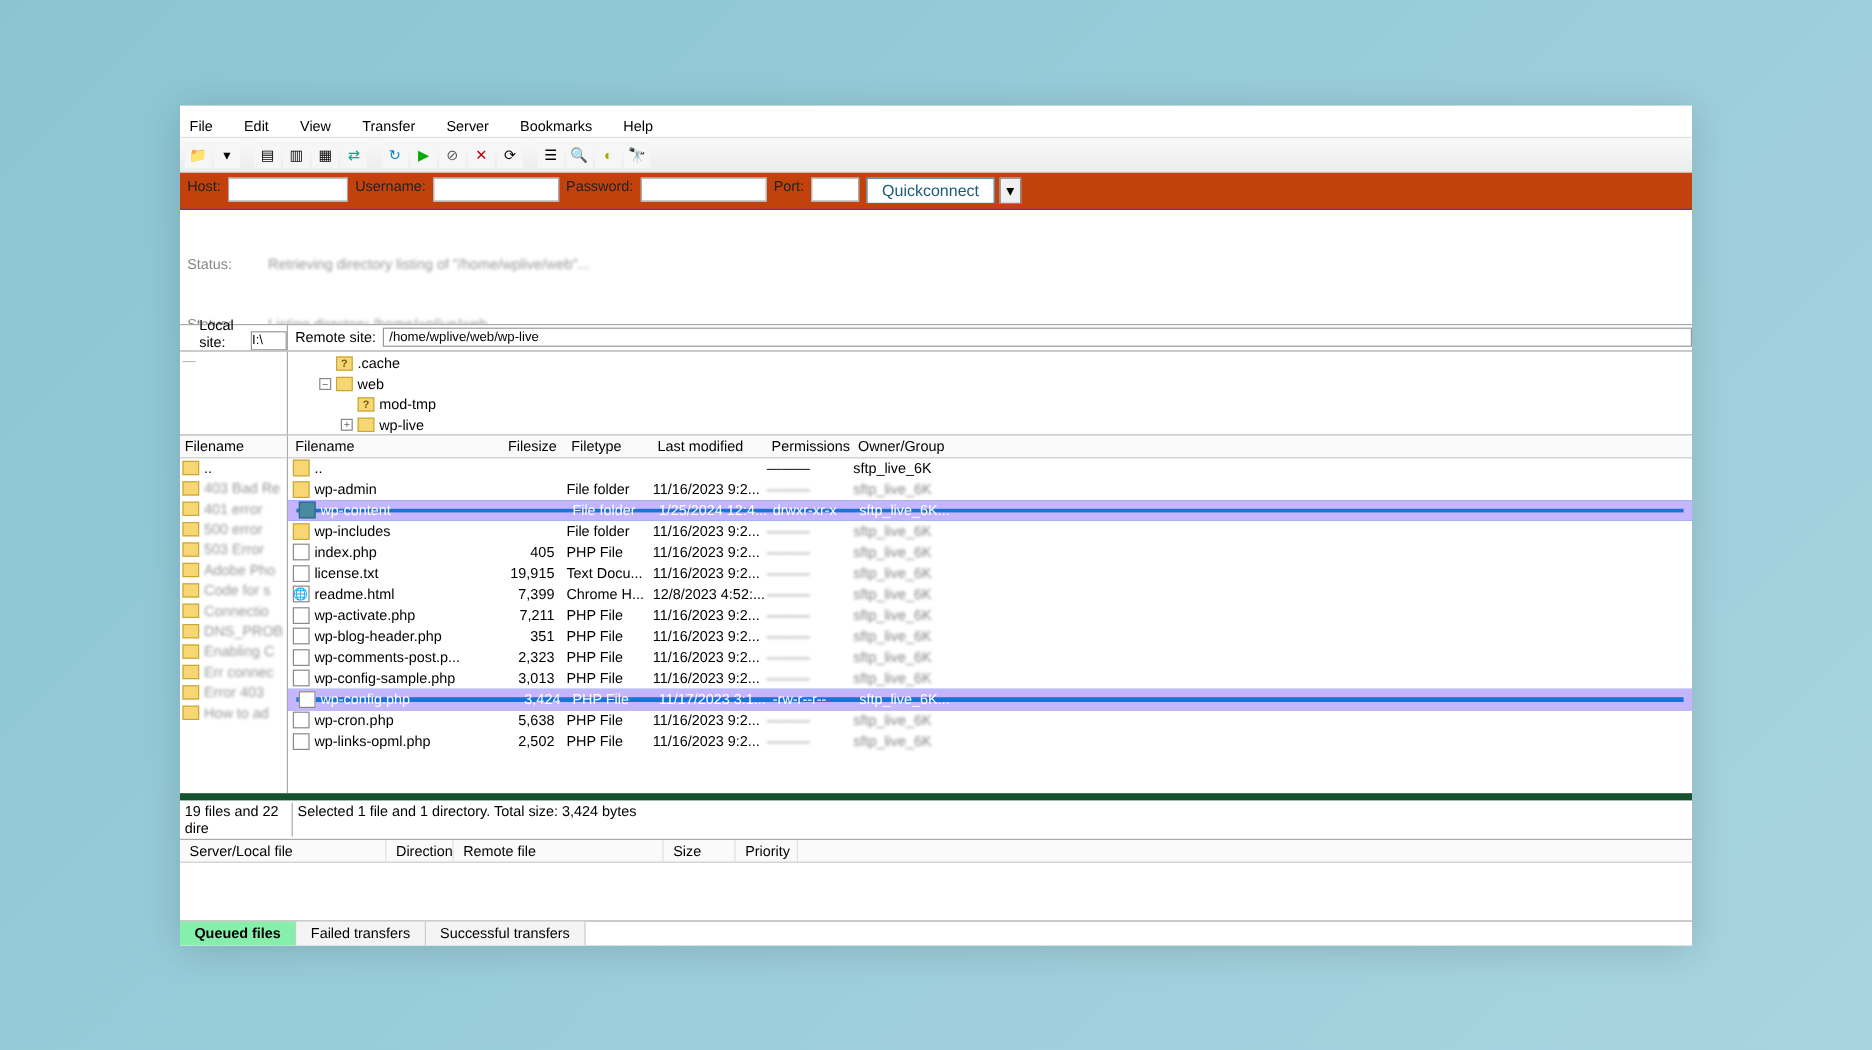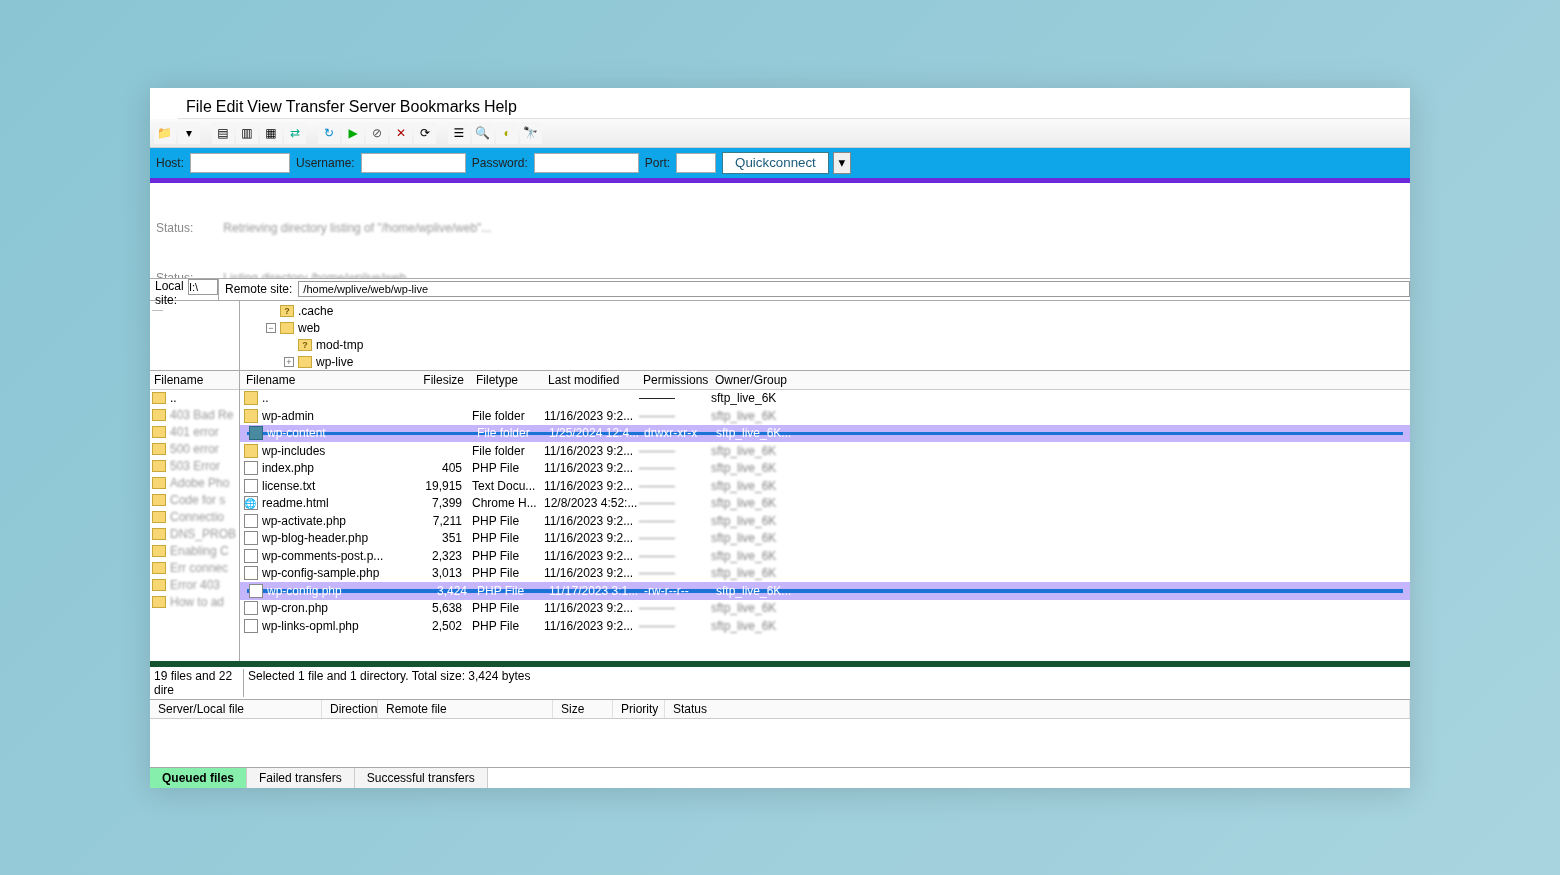--- a/index.html
+++ b/index.html
@@ -15,45 +15,44 @@
     width: 1260px;
     height: 700px;
     box-shadow: 0 4px 30px rgba(0,0,0,0.15);
     display: flex;
     flex-direction: column;
     position: relative;
     overflow: hidden;
   }
   .title-bar { height: 8px; font-size: 11px; color:#999; padding-left:8px; overflow:hidden; }
   .menu-bar {
-    display: flex; gap: 4px; padding: 2px 8px;
+    display: flex; gap: 26px; padding: 2px 8px;
     border-bottom: 1px solid #e0e0e0;
-    font-size: 16px;
-    margin-left: 28px;
+    font-size: 12px;
   }
   .menu-bar span { cursor: default; }
   .toolbar {
     display: flex; align-items: center; gap: 2px;
     padding: 3px 4px;
     background: linear-gradient(#fafafa,#ececec);
     border-bottom: 1px solid #d0d0d0;
   }
   .tb-btn {
     width: 22px; height: 22px;
     display:flex;align-items:center;justify-content:center;
     border: 1px solid transparent;
     background:#f6f6f6;
     font-size: 12px;
   }
   .tb-sep { width:8px; }
   .quickconnect-bar {
-    display: flex; align-items: center; gap: 6px;
+    display: flex; align-items: flex-start; gap: 6px;
     padding: 4px 6px;
-    background: #0ea5e9;
-    border-bottom: 5px solid #6d28d9;
+    background: #c2410c;
+    border-bottom: 1px solid #6d28d9;
     font-size: 12px;
   }
   .qc-label { color:#222; }
   .qc-input { border:1px solid #aaa; height:20px; padding:0 4px; }
   .qc-host{width:100px} .qc-user{width:105px} .qc-pass{width:105px} .qc-port{width:40px}
   .qc-btn {
     border:1px solid #3a7a8a; background:#fff; padding:2px 12px;
     color:#1a5a7a; height:22px;
   }
   .qc-drop { border:1px solid #888; background:#f0f0f0; width:18px; height:22px; margin-left:-2px;}
@@ -64,21 +63,21 @@
     font-size:12px;
     color:#888;
   }
   .log-row { display:flex; gap:30px; line-height:14px;margin-top:36px;}
   .log-row .msg { filter: blur(1.2px); color:#999; }
   .site-row {
     display:flex; border-bottom:1px solid #aaa;
     font-size:12px;
     height:22px;
   }
-  .local-site { width:69px; display:flex; align-items:flex-start; padding-left:5px; border-right:1px solid #aaa;}
+  .local-site { width:90px; display:flex; align-items:flex-end; padding-left:16px; border-right:1px solid #aaa;}
   .local-site input { width:30px; border:1px solid #999; height:16px; font-size:11px;}
   .remote-site { flex:1; display:flex; align-items:center; padding-left:6px; gap:6px;}
   .remote-site input { flex:1; border:1px solid #999; height:16px; padding:0 4px; font-size:11px;}
   .trees {
     display:flex; height:70px; border-bottom:1px solid #aaa;
   }
   .tree-left { width:90px; border-right:1px solid #aaa; font-size:11px; color:#aaa; padding:2px;}
   .tree-right { flex:1; padding:2px 8px; font-size:12px; line-height:17px;}
   .tree-row { display:flex; align-items:center; gap:4px;}
   .tree-indent1{padding-left:18px} .tree-indent2{padding-left:36px}
@@ -467,21 +466,20 @@
     <div class="status-left">19 files and 22 dire</div>
     <div style="padding-left:4px">Selected 1 file and 1 directory. Total size: 3,424 bytes</div>
   </div>
 
   <div class="queue-hdr">
     <div class="qh srv">Server/Local file</div>
     <div class="qh dir">Direction</div>
     <div class="qh rem">Remote file</div>
     <div class="qh sz">Size</div>
     <div class="qh pri">Priority</div>
-    <div class="qh st">Status</div>
   </div>
   <div class="queue-body"></div>
 
   <div class="tabs" id="qtabs">
       <div class="tab active">Queued files</div>
       <div class="tab">Failed transfers</div>
       <div class="tab">Successful transfers</div>
     </div>
 </div>
 

